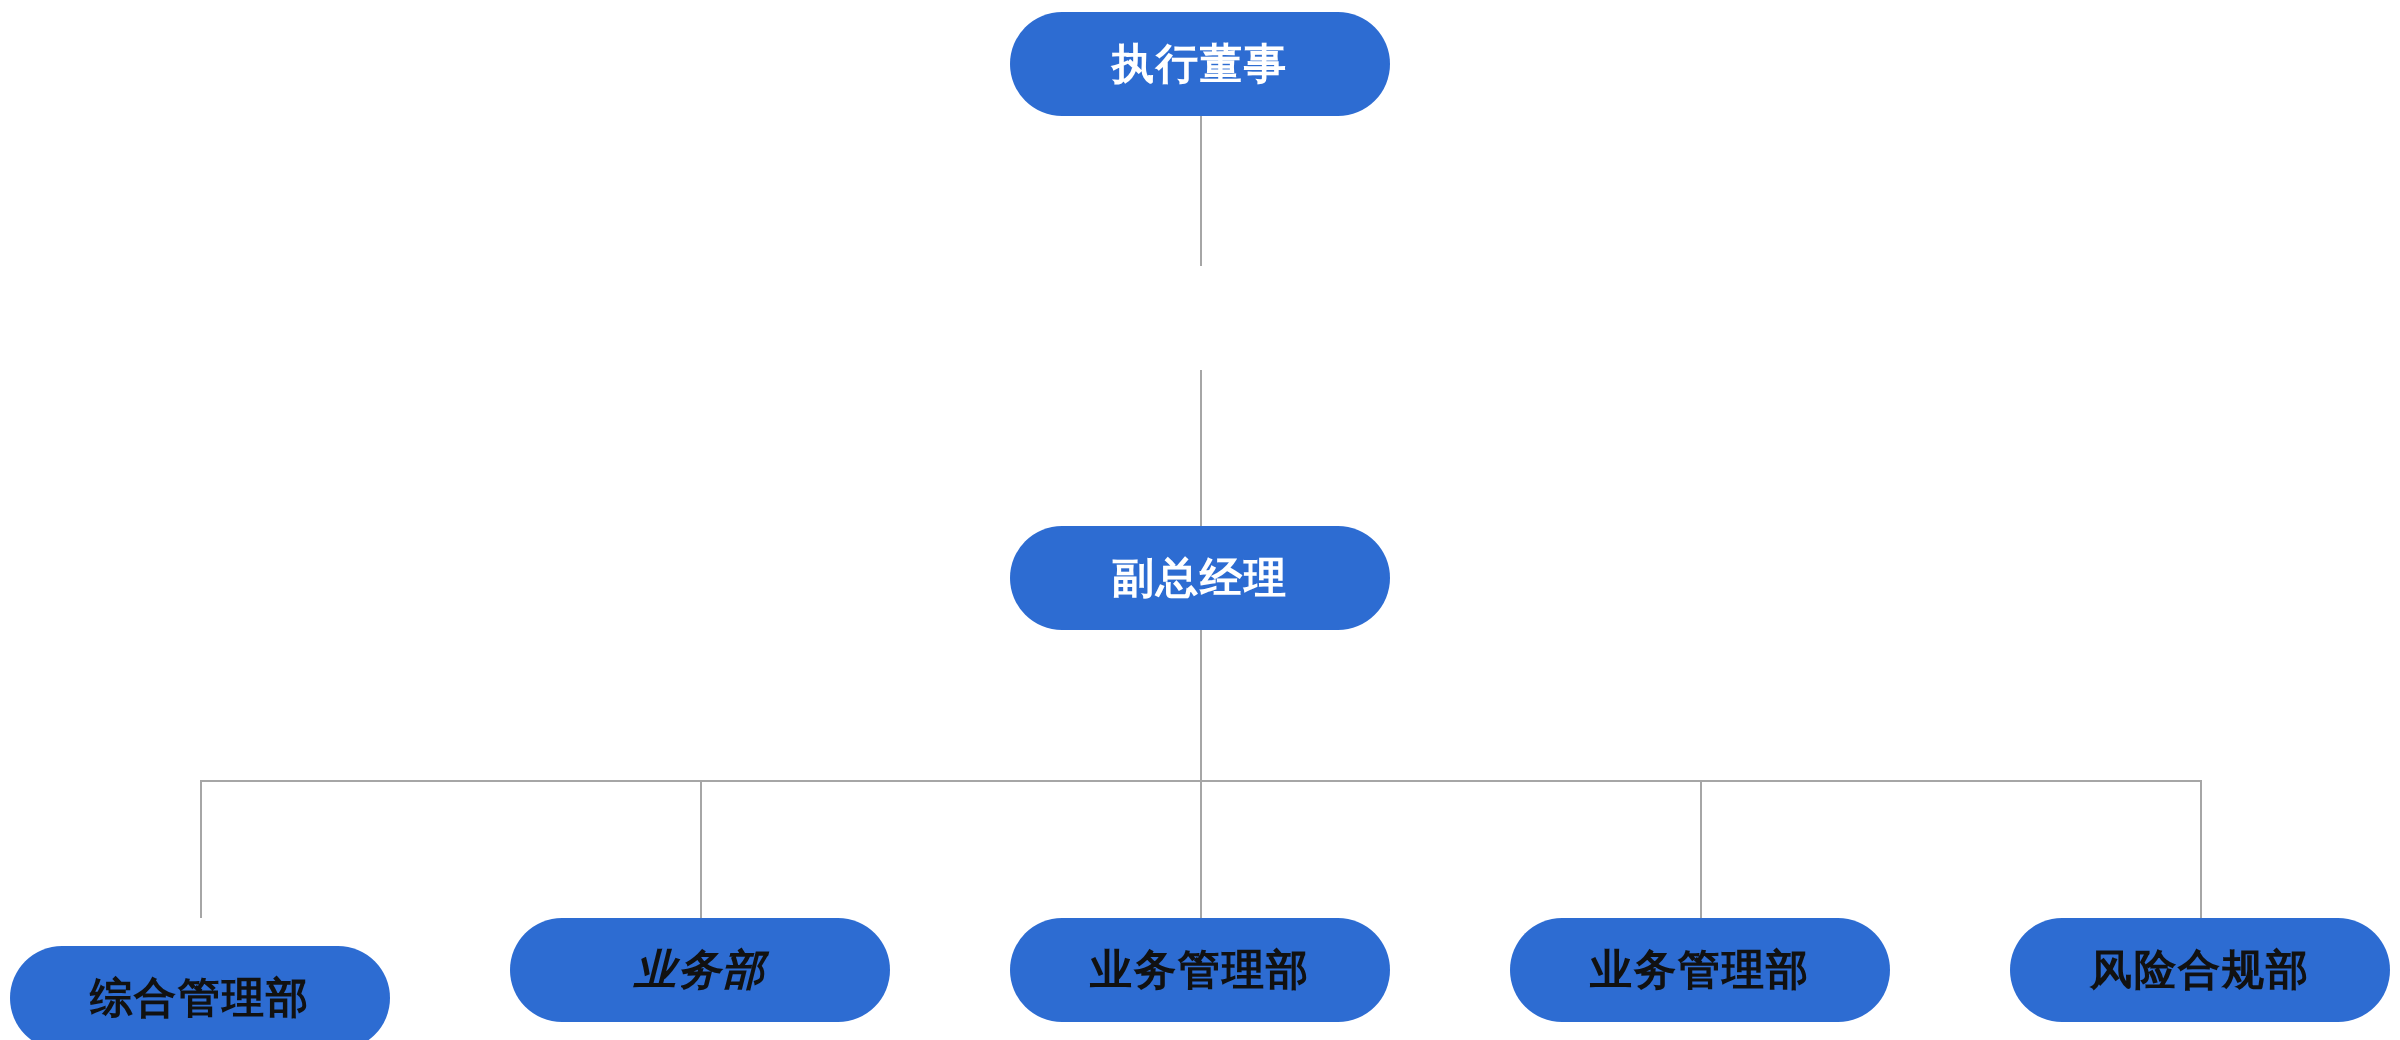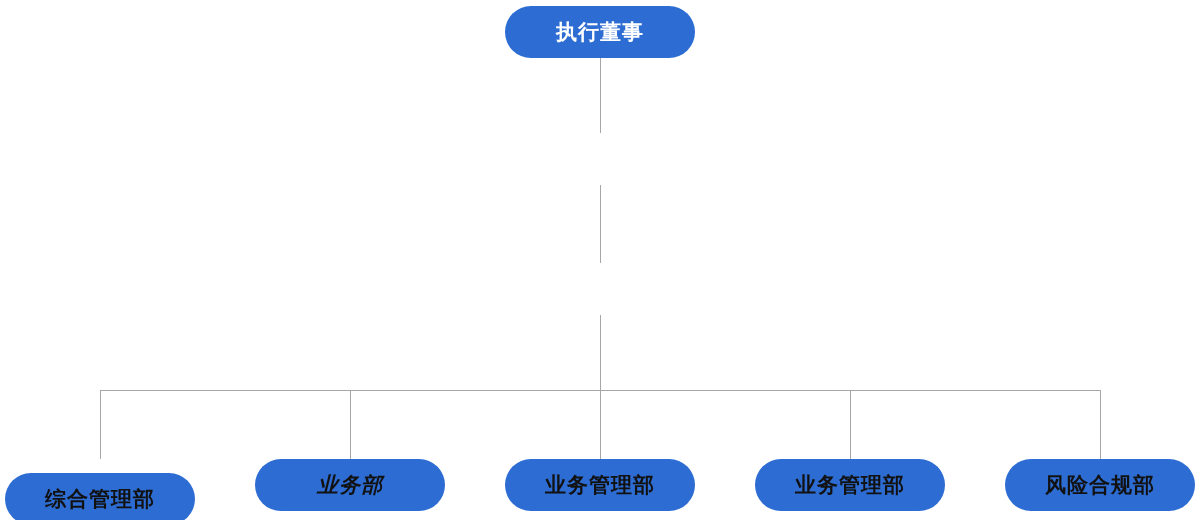--- a/index.html
+++ b/index.html
@@ -80,20 +80,21 @@
   <div class="hline" id="l-fork"></div>
   <div class="vline" id="l-drop-1"></div>
   <div class="vline" id="l-drop-2"></div>
   <div class="vline" id="l-drop-3"></div>
   <div class="vline" id="l-drop-4"></div>
   <div class="vline" id="l-drop-5"></div>
 
   <div class="node light" id="n-root">执行董事</div>
 
 
+  <div class="node light" id="n-dgm">副总经理</div>
 
   <div class="node dark" id="n-d1">综合管理部</div>
 
   <div class="node dark" id="n-d2">业务部</div>
 
   <div class="node dark" id="n-d3">业务管理部</div>
 
   <div class="node dark" id="n-d4">业务管理部</div>
 
   <div class="node dark" id="n-d5">风险合规部</div>

